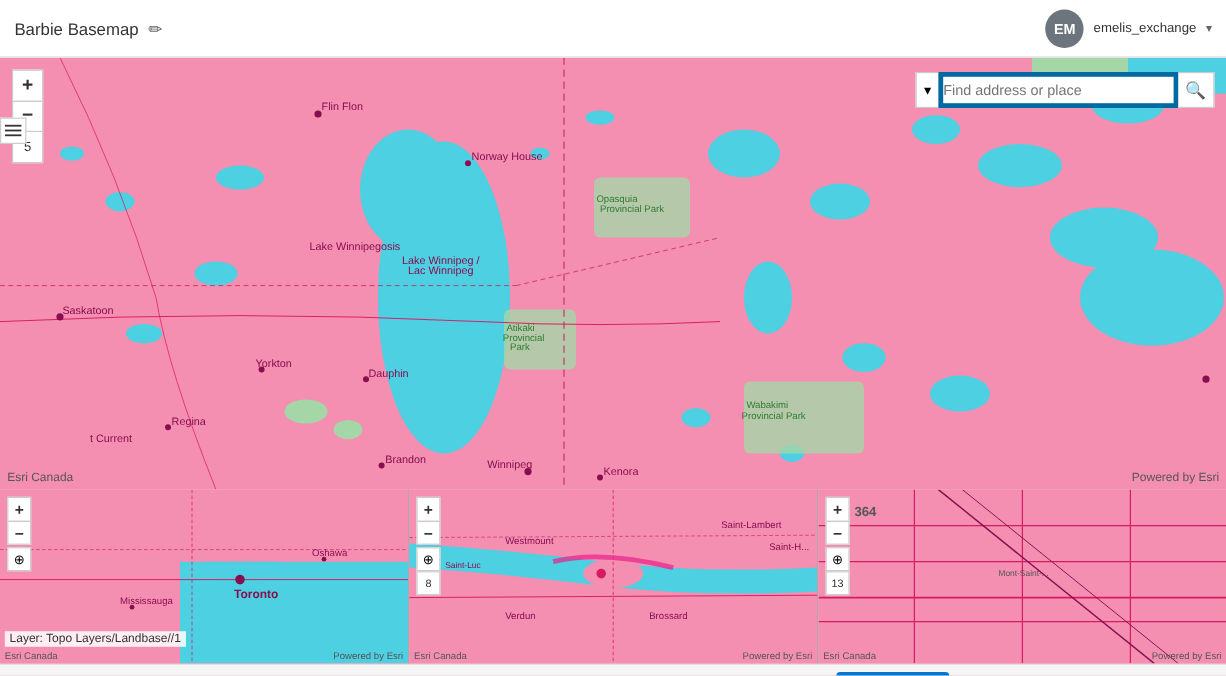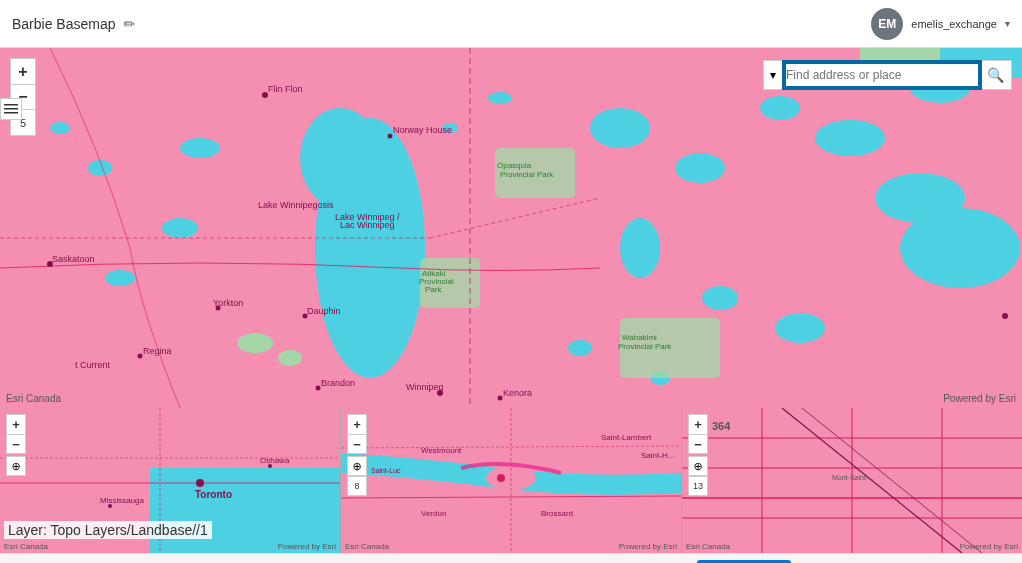--- a/index.html
+++ b/index.html
@@ -110,21 +110,21 @@
       font-size: 11px; margin-top: 2px;
     }
     .mini-zoom-level {
       width: 20px; height: 20px; background: #fff; border: 1px solid #ccc;
       display: flex; align-items: center; justify-content: center;
       font-size: 9px; color: #333;
     }
     .mini-attribution { position: absolute; bottom: 2px; left: 4px; font-size: 8px; color: #555; z-index: 5; }
     .mini-attribution-right { position: absolute; bottom: 2px; right: 4px; font-size: 8px; color: #555; z-index: 5; }
     .mini-layer-label {
-      position: absolute; bottom: 14px; left: 4px; font-size: 14px; color: #333;
+      position: absolute; bottom: 14px; left: 4px; font-size: 10px; color: #333;
       background: rgba(255,255,255,0.85); padding: 1px 4px; z-index: 5; margin-top: 40px;
     }
 
     
     #bottom-bar {
       height: 30px; background: #f5f5f5; border-top: 1px solid #ddd;
       display: flex; align-items: center; justify-content: space-between;
       padding: 0 10px; font-size: 11px; color: #555;
     }
     #bottom-right { display: flex; align-items: center; gap: 0; }

